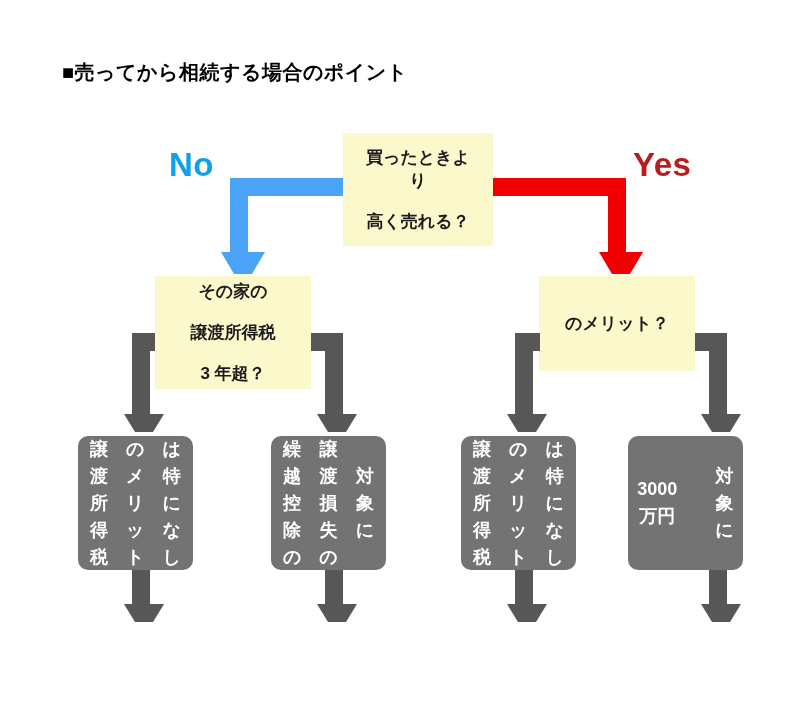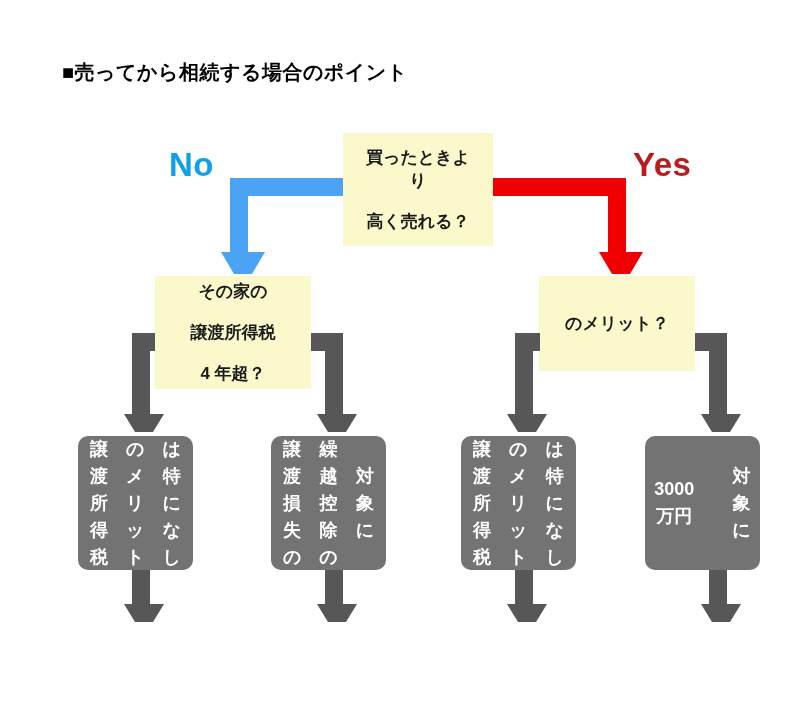--- a/index.html
+++ b/index.html
@@ -30,21 +30,21 @@
   .yes-box  { left:521px; top:258px; width:156px; height:95px;  }
 
   .obox {
     position:absolute; top:418px; width:115px; height:134px;
     background:#737373; border-radius:10px; color:#ffffff;
     display:flex; flex-direction:row; justify-content:center; align-items:center;
     text-align:center; font-weight:bold; font-size:18px; line-height:27px;
   }
   .obox span { display:block; }
   .obox-1 { left:60px; }  .obox-2 { left:253px; }
-  .obox-3 { left:443px; } .obox-4 { left:627px;gap:20px; }
+  .obox-3 { left:443px; } .obox-4 { left:610px;gap:20px; }
 
   .footer-bar {
     position:absolute; left:52px; top:609px; width:700px; height:48px;
     background:#FB9D00; border-radius:6px;
     display:flex; align-items:center; justify-content:center;
     font-size:20px; font-weight:bold; color:#000000;
   }
 
   .seg { position:absolute; }
   .seg.blue { background:#4AA3F5; }
@@ -102,21 +102,21 @@
   <div class="arrow big red yes-a"></div>
 
   <div class="qbox root-box">
     <span>買ったときより</span>
     <span>高く売れる？</span>
   </div>
 
   <div class="qbox no-box">
     <span>その家の</span>
     <span>譲渡所得税</span>
-    <span>4 年超？</span>
+    <span>3 年超？</span>
   </div>
 
   <div class="qbox yes-box">
     <span>のメリット？</span>
   </div>
 
   <div class="seg gray g-h b1h"></div>
   <div class="seg gray g-v b1v"></div>
   <div class="arrow sm g-a b1a"></div>
 
@@ -131,22 +131,22 @@
   <div class="seg gray g-h b4h"></div>
   <div class="seg gray g-v b4v"></div>
   <div class="arrow sm g-a b4a"></div>
 
   <div class="obox obox-1">
     <span>譲渡所得税</span>
     <span>のメリット</span>
     <span>は特になし</span>
   </div>
   <div class="obox obox-2">
+    <span>繰越控除の</span>
     <span>譲渡損失の</span>
-    <span>繰越控除の</span>
     <span>対象に</span>
   </div>
   <div class="obox obox-3">
     <span>譲渡所得税</span>
     <span>のメリット</span>
     <span>は特になし</span>
   </div>
   <div class="obox obox-4">
     <span>3000 万円</span>
     <span>対象に</span>

